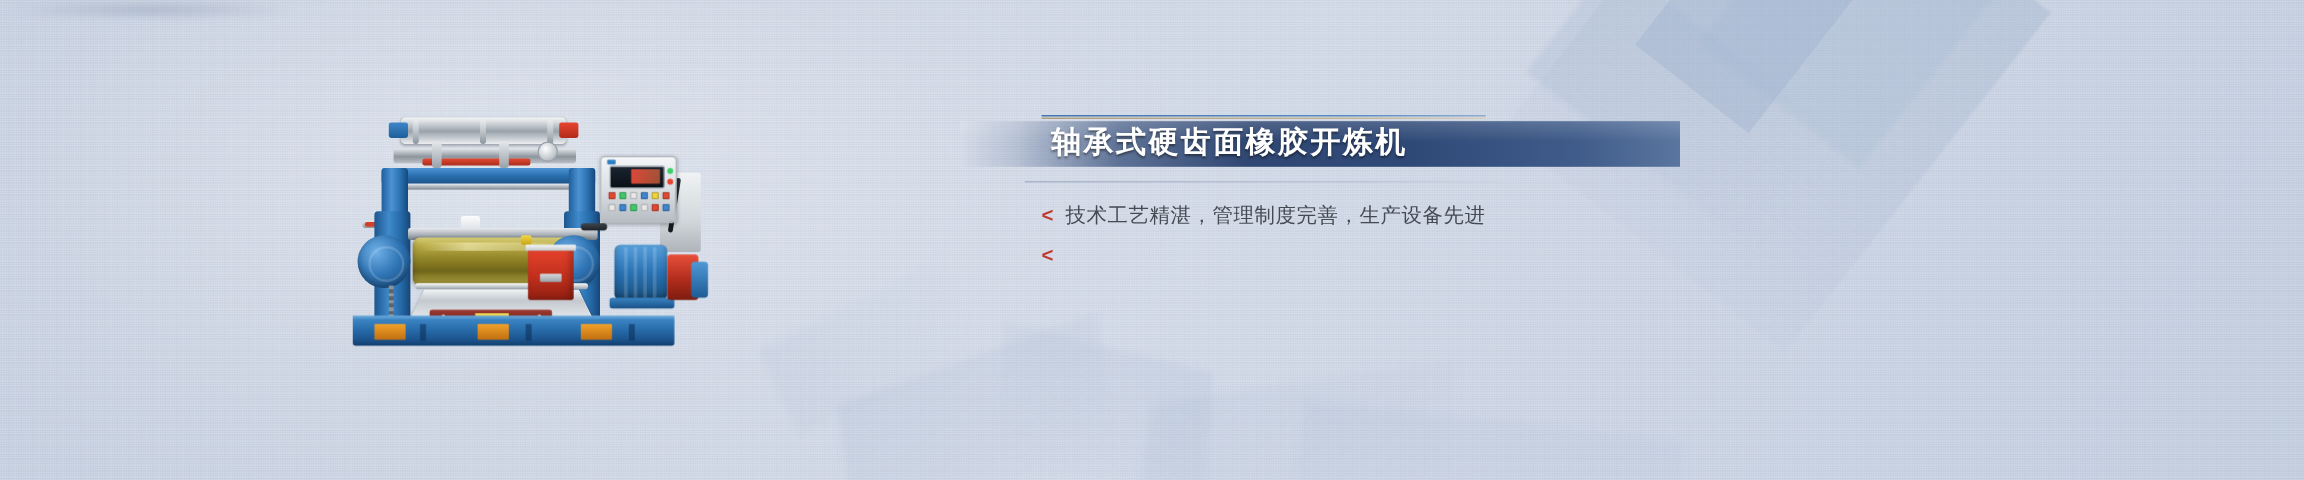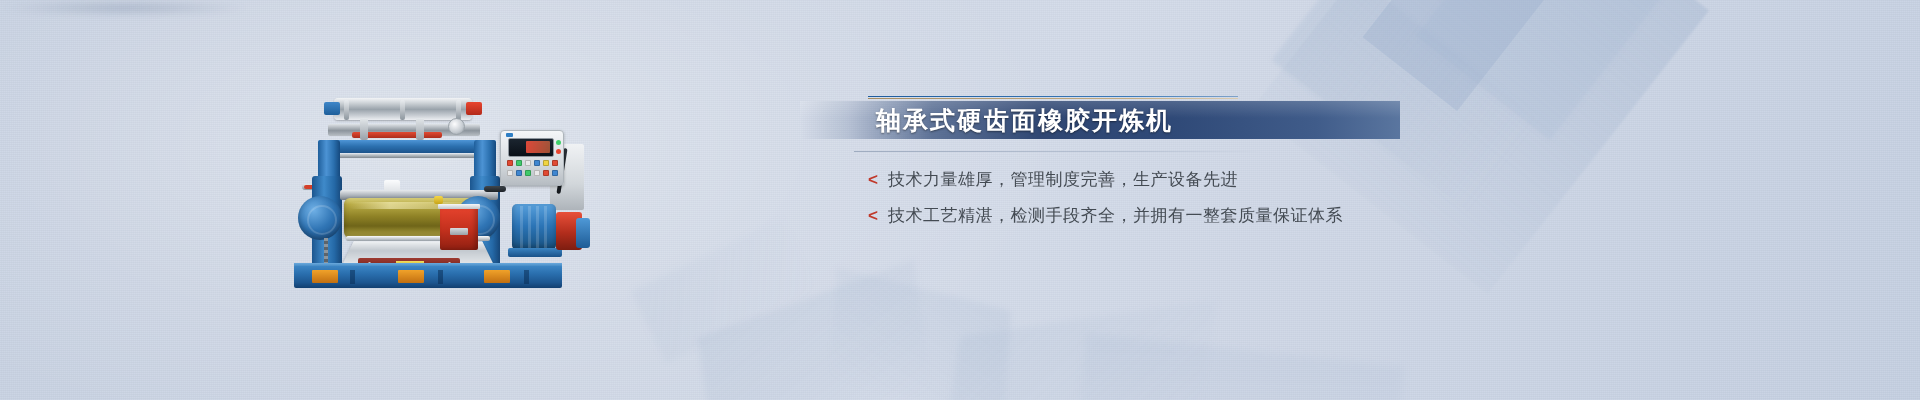--- a/index.html
+++ b/index.html
@@ -263,21 +263,21 @@
        rgba(44,70,116,.70) 22%,
        rgba(41,65,110,.96) 40%,
        rgba(47,73,119,1) 62%,
        rgba(64,92,138,1) 86%,
        rgba(88,116,158,.98) 100%);
   }
   .subbar-gloss { position:absolute; left:0; top:0; width:100%; height:17px;
     background:linear-gradient(180deg, rgba(255,255,255,.16), rgba(255,255,255,0)); }
   .subbar-text {
     position:absolute; left:76px; top:0; height:38px; line-height:38px;
-    font-family:Liberation Sans, sans-serif;
+    font-family:Liberation Serif, serif;
     font-size:25px; font-weight:bold; letter-spacing:2px; color:#ffffff;
     white-space:nowrap; text-shadow:0 1px 2px rgba(0,0,0,.45);
   }
 
   .divider { margin-top:12px; margin-left:46px; width:410px; height:1px;
     background:linear-gradient(90deg, rgba(140,155,178,.75), rgba(140,155,178,.35) 70%, rgba(140,155,178,0)); }
 
   .bullets { margin-top:16px; margin-left:60px; }
   .bullet { display:flex; align-items:baseline; margin-bottom:13px; white-space:nowrap; }
   .chev { color:#c0392b; font-size:17px; font-weight:bold; margin-right:10px;
@@ -408,22 +408,21 @@
     <div class="subbar">
       <div class="subbar-gloss"></div>
       <div class="subbar-text">轴承式硬齿面橡胶开炼机</div>
     </div>
 
     <div class="divider"></div>
 
     <div class="bullets">
       <div class="bullet">
         <span class="chev">&lt;</span>
-        <span class="btxt">技术力量雄厚，管理制度完善，生产设备先进</span>
+        <span class="btxt">技术工艺精湛，管理制度完善，生产设备先进</span>
       </div>
       <div class="bullet">
         <span class="chev">&lt;</span>
-        <span class="btxt">技术工艺精湛，检测手段齐全，并拥有一整套质量保证体系</span>
       </div>
     </div>
 
   </div>
 </div>
 
 </body></html>

